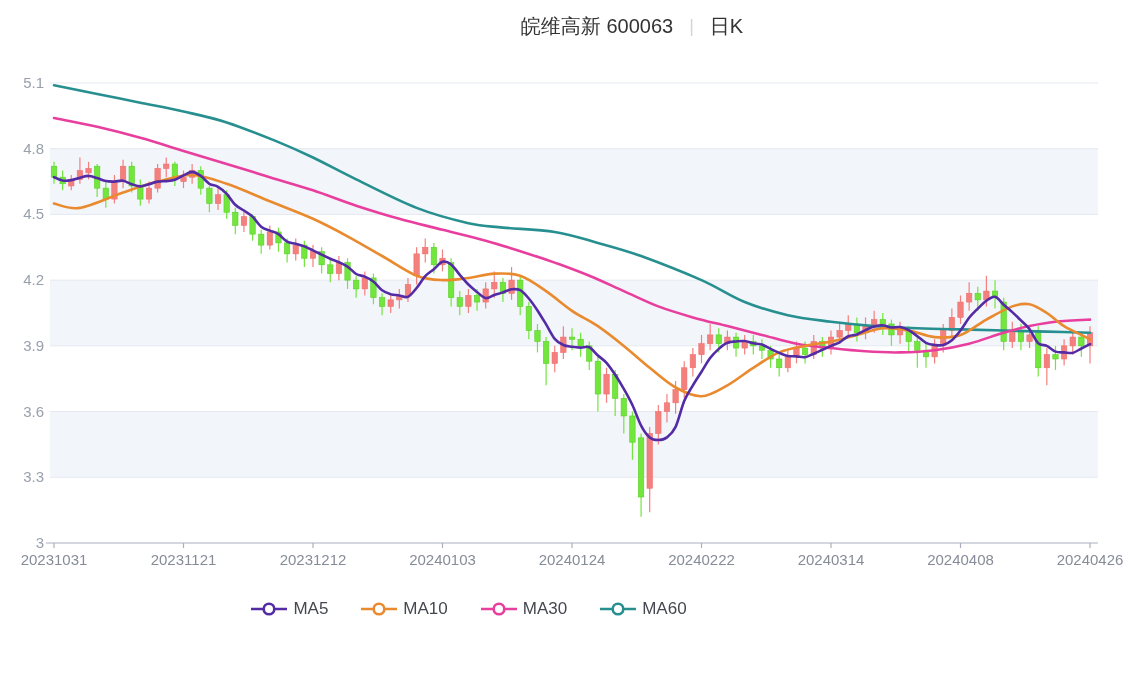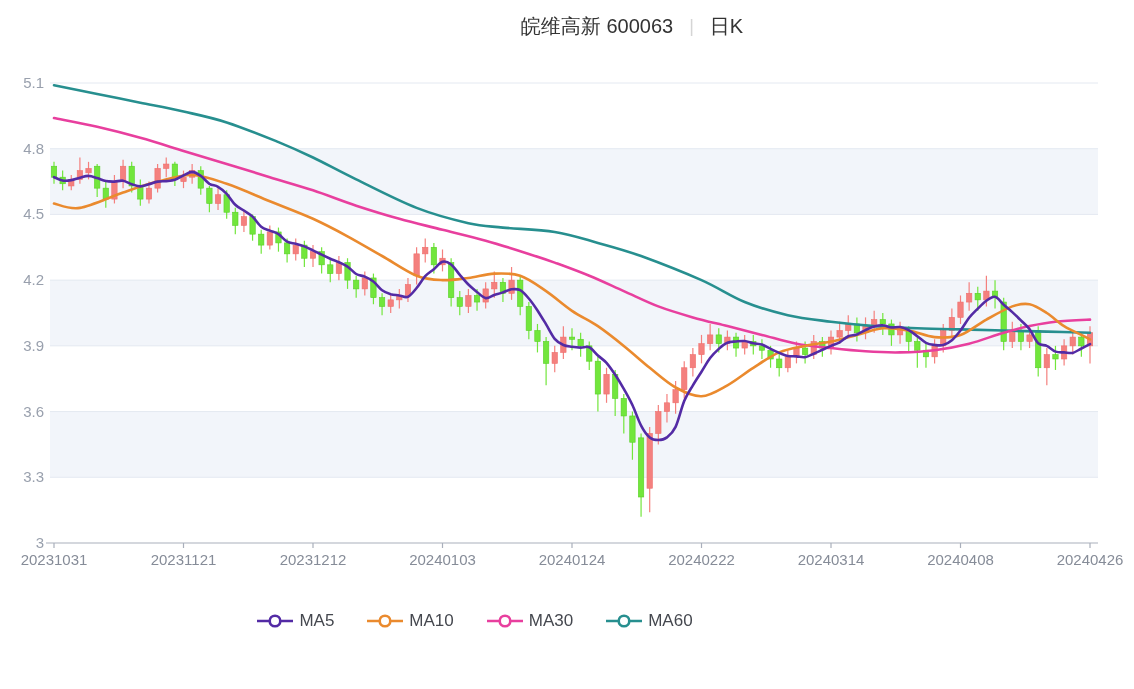--- a/index.html
+++ b/index.html
@@ -1,23 +1,23 @@
 <!DOCTYPE html>
 <html><head>
 <meta charset="utf-8">
 <style>
   html,body{margin:0;padding:0;background:#ffffff;width:1134px;height:689px;overflow:hidden;
     font-family:"Liberation Sans","DejaVu Sans",sans-serif;}
-  .page{position:relative;width:937px;height:689px;background:#fff;padding-left:12px;}
+  .page{position:relative;width:937px;height:689px;background:#fff;}
   .chart-title{position:absolute;top:13px;left:632px;transform:translateX(-50%);
     white-space:nowrap;font-size:20px;color:#333;display:flex;align-items:center;}
   .chart-title .sep{color:#d5d5d5;margin:0 16px;font-size:18px;}
   #chart{position:absolute;top:0;left:0;}
   .legend{position:absolute;top:599px;left:0;width:100%;display:flex;justify-content:center;
-    align-items:center;gap:32px;margin-top:12px;}
+    align-items:center;gap:32px;}
   .legend-item{display:flex;align-items:center;gap:5px;cursor:pointer;}
   .legend-item .lbl{font-size:17px;color:#45484f;}
   .footer{position:absolute;top:662px;left:0;width:100%;text-align:center;
     font-size:15px;color:#9a9a9a;}
 </style>
 </head>
 <body>
 
 <div class="page">
 

